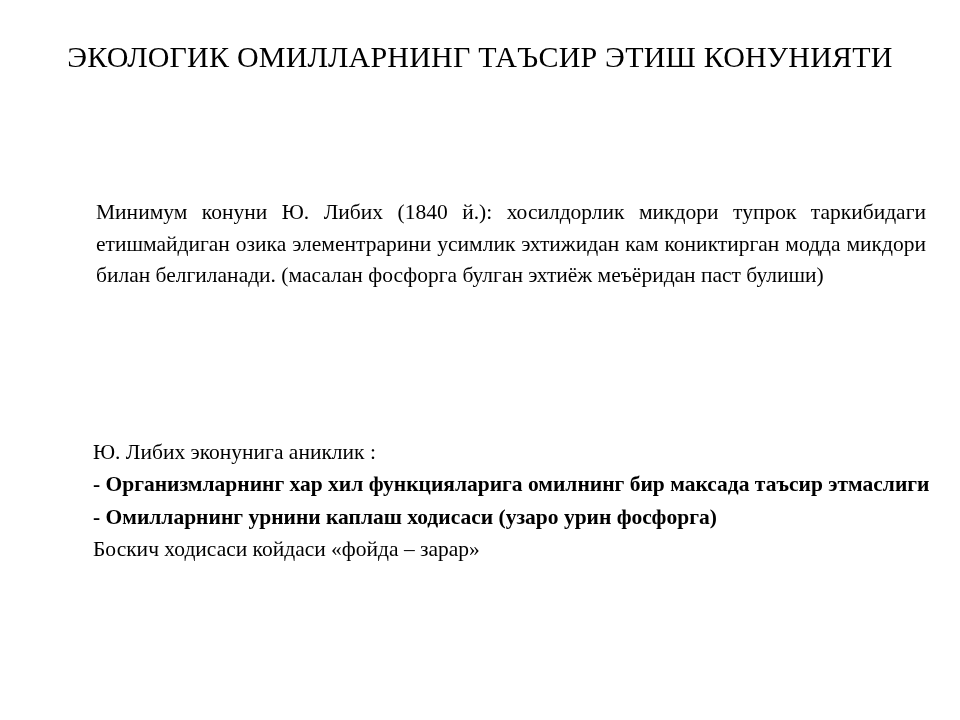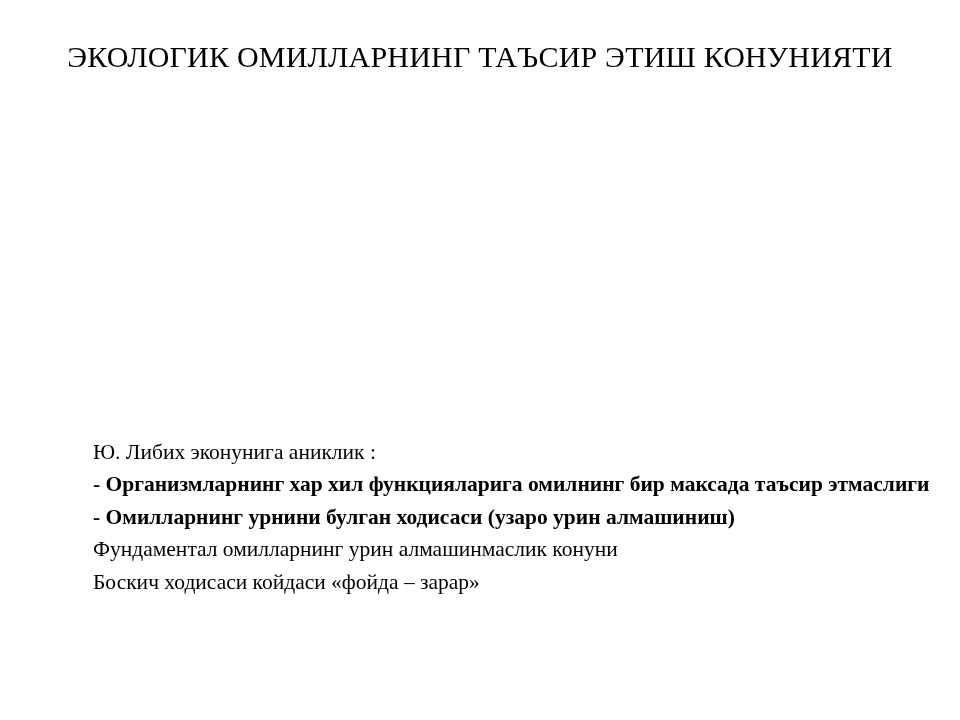--- a/index.html
+++ b/index.html
@@ -63,22 +63,24 @@
     text-align: justify;
   }
 </style>
 </head>
 <body>
 
 <div class="slide">
 
   <div class="slide-title">ЭКОЛОГИК ОМИЛЛАРНИНГ ТАЪСИР ЭТИШ КОНУНИЯТИ</div>
 
+  <div class="block-one">
+    <p class="para just-block">Минимум конуни Ю. Либих (1840 й.): хосилдорлик микдори тупрок таркибидаги етишмайдиган озика элементрарини усимлик эхтижидан кам кониктирган модда микдори билан белгиланади.  (масалан фосфорга булган эхтиёж меъёридан паст булиши)</p>
+  </div>
 
   <div class="block-two">
     <p class="para line-plain">Ю. Либих эконунига аниклик :</p>
     <p class="para line-just">- Организмларнинг хар хил функцияларига омилнинг бир максада таъсир этмаслиги</p>
-    <p class="para line-just">- Омилларнинг урнини булган ходисаси (узаро урин алмашиниш)</p>
-    <p class="para line-plain">Фундаментал омилларнинг урин алмашинмаслик конуни</p>
+    <p class="para line-just">- Омилларнинг урнини каплаш ходисаси (узаро урин фосфорга)</p>
     <p class="para line-plain">Боскич ходисаси койдаси «фойда – зарар»</p>
   </div>
 
 </div>
 
 </body></html>

